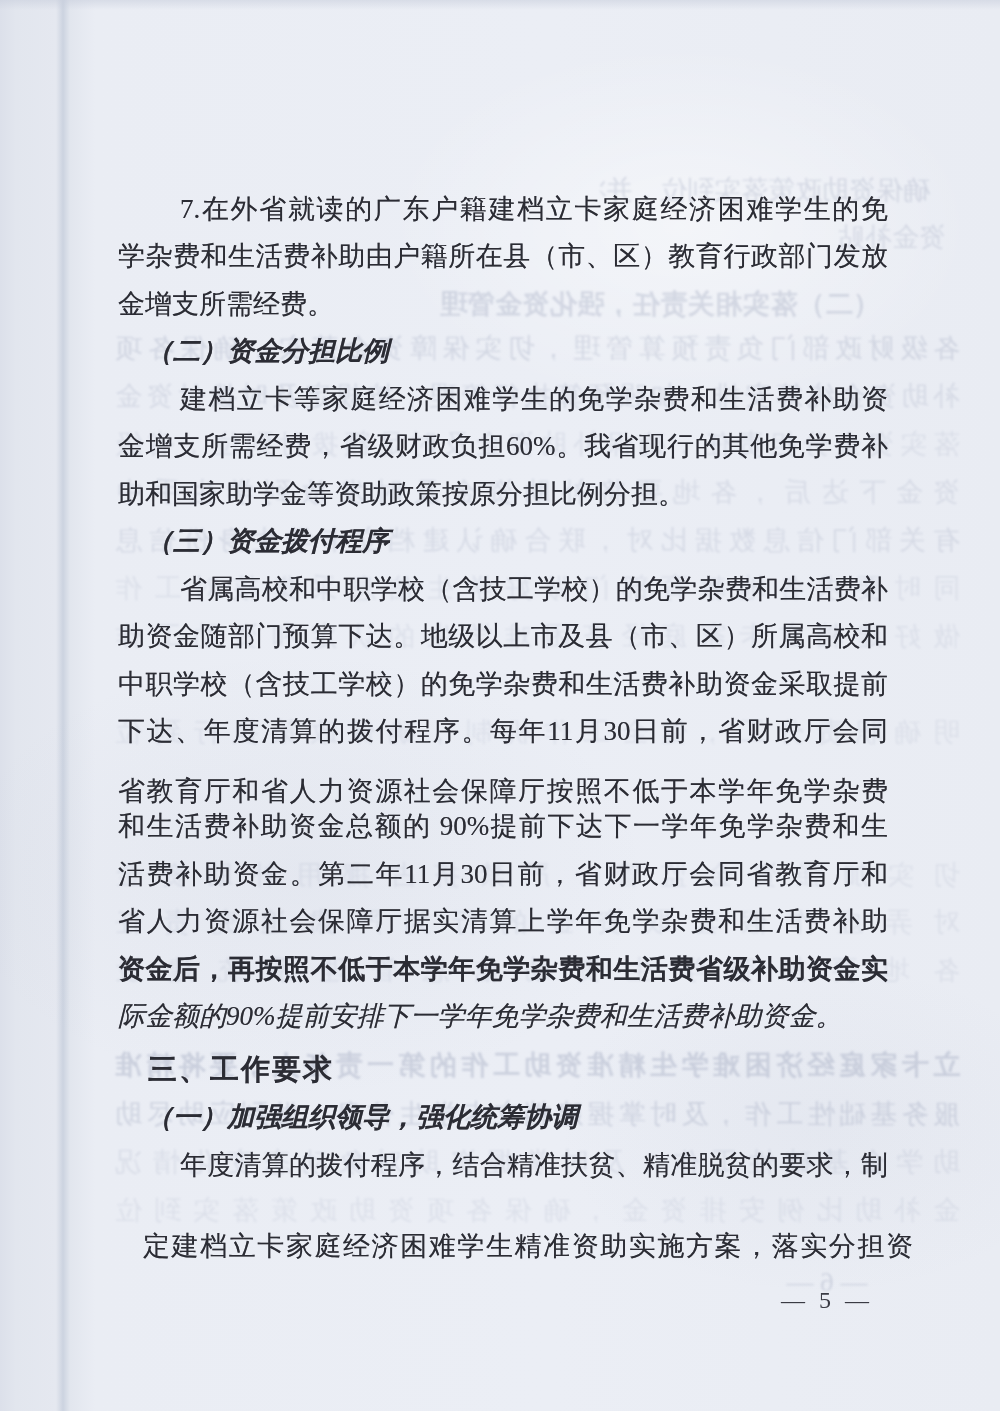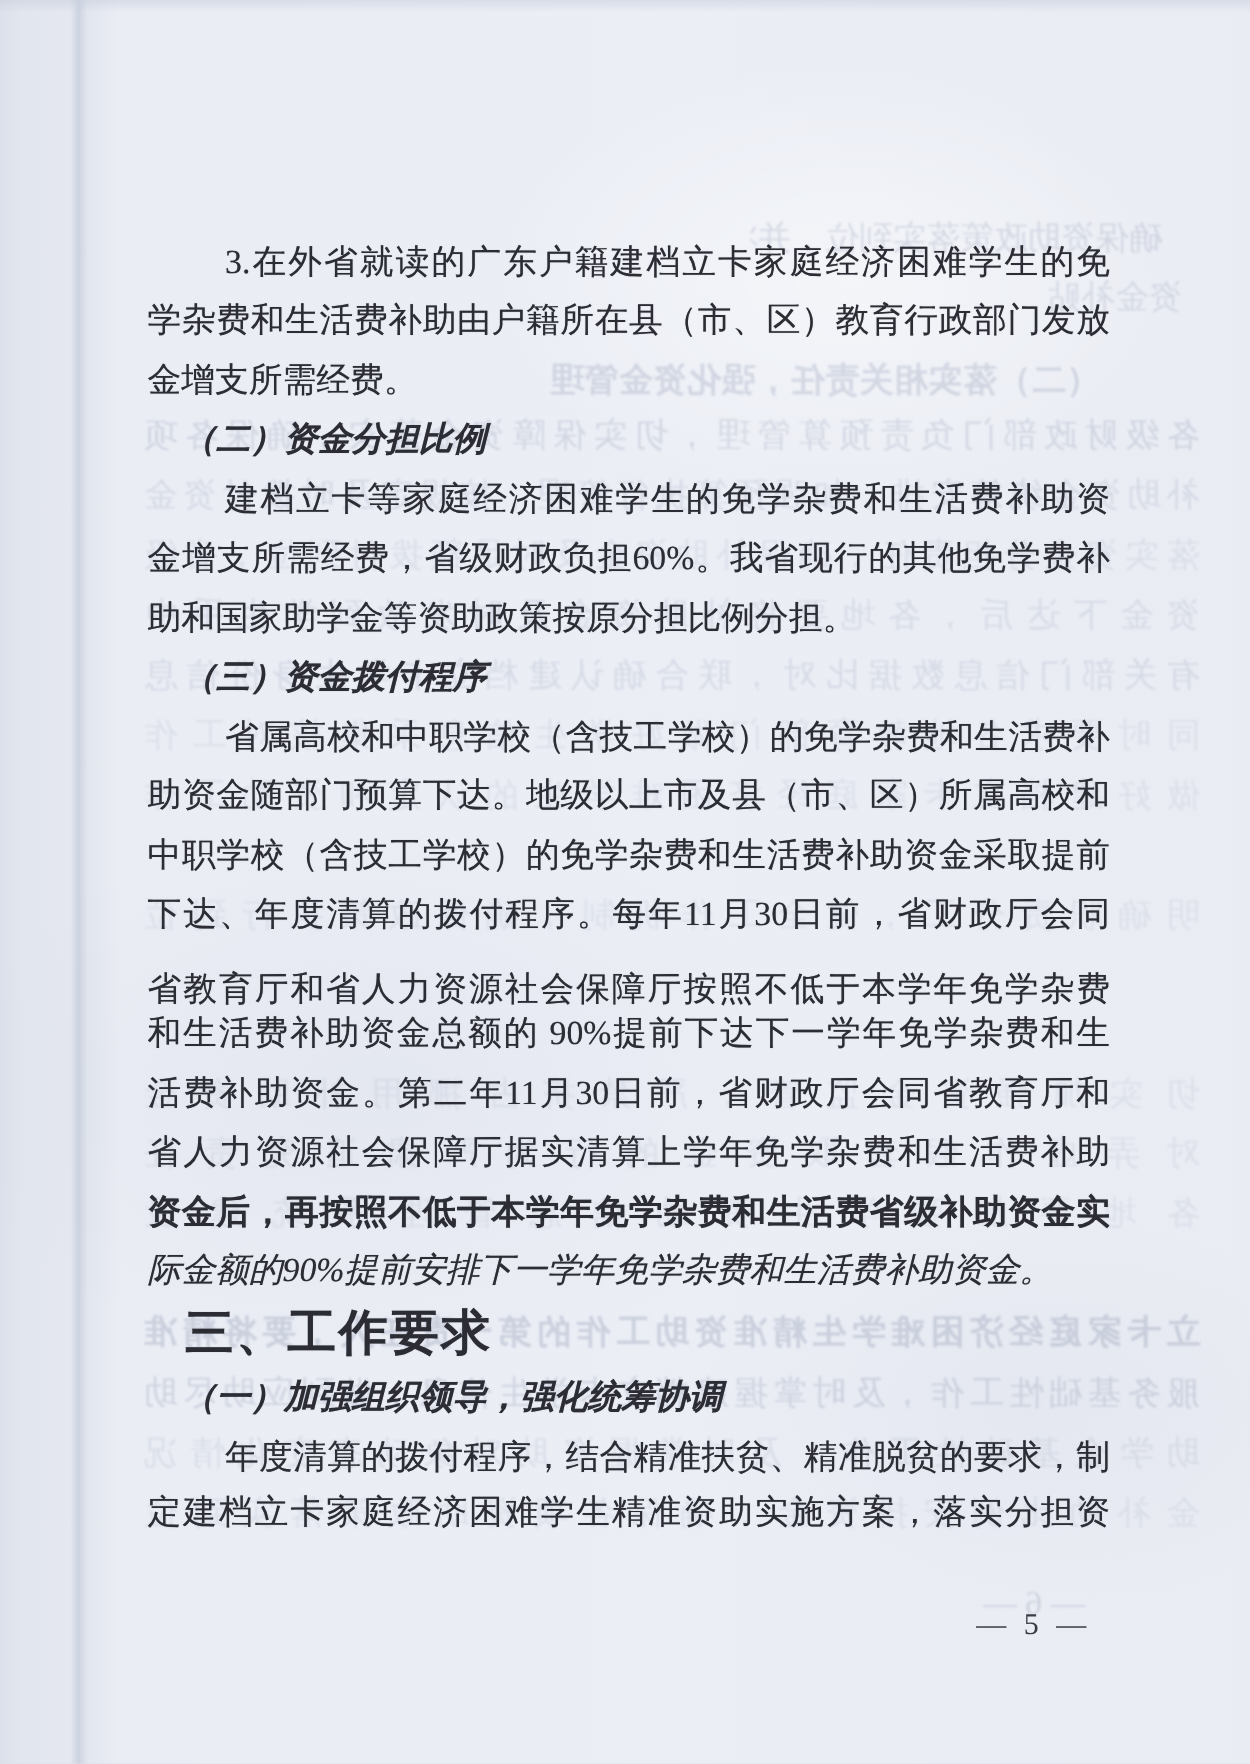--- a/index.html
+++ b/index.html
@@ -25,22 +25,22 @@
   .ln{
     position:absolute;left:118px;width:770px;height:47px;line-height:47px;
     font-size:27px;
     text-align:justify;text-justify:inter-character;text-align-last:justify;
     white-space:nowrap;
     text-shadow:0 0 .6px rgba(43,44,52,.55);
   }
   .l{text-align-last:left;}
   .ind{padding-left:62px;width:708px;}
   .h{font-weight:700;text-align-last:left;padding-left:28px;width:742px;font-style:italic;}
-  .hs{font-family:Liberation Mono, monospace;font-weight:700;
-      font-size:39px;letter-spacing:2px;text-align-last:left;padding-left:30px;width:740px;}
+  .hs{font-family:Liberation Sans, sans-serif;font-weight:700;
+      font-size:29px;letter-spacing:2px;text-align-last:left;padding-left:30px;width:740px;}
   .pageno{
     position:absolute;left:762px;top:1283px;width:130px;height:34px;line-height:34px;
     font-size:24px;letter-spacing:4px;text-align:center;color:#3a3b44;
   }
   
   .bl{
     position:absolute;height:44px;line-height:44px;font-size:27px;
     color:#6f7a9b;transform:scaleX(-1);filter:blur(1px);
     white-space:nowrap;overflow:hidden;
     text-align:justify;text-justify:inter-character;text-align-last:justify;
@@ -68,38 +68,38 @@
     <div class="bl" style="top:900px;left:115px;width:845px;opacity:.11;">对弄虚作假套取资金的行为严肃追究责任</div>
     <div class="bl" style="top:948px;left:115px;width:845px;opacity:.11;">各地要加强学生资助信息管理系统建设</div>
     <div class="bl b" style="top:1043px;left:115px;width:845px;opacity:.25;">立卡家庭经济困难学生精准资助工作的第一责任人，要将精准</div>
     <div class="bl" style="top:1092px;left:115px;width:845px;opacity:.22;">服务基础性工作，及时掌握建档立卡学生信息，做到应助尽助</div>
     <div class="bl" style="top:1140px;left:115px;width:845px;opacity:.13;">助学金基础性工作，及时掌握资助对象动态变化情况</div>
     <div class="bl" style="top:1188px;left:115px;width:845px;opacity:.11;">金补助比例安排资金，确保各项资助政策落实到位</div>
     <div class="bl" style="top:1260px;left:762px;width:130px;opacity:.22;text-align-last:center;">— 6 —</div>
   </div>
 
   <div>
-    <div class="ln ind" style="top:186px;">3.在外省就读的广东户籍建档立卡家庭经济困难学生的免</div>
+    <div class="ln ind" style="top:186px;">7.在外省就读的广东户籍建档立卡家庭经济困难学生的免</div>
     <div class="ln" style="top:233px;">学杂费和生活费补助由户籍所在县（市、区）教育行政部门发放</div>
     <div class="ln l" style="top:281px;">金增支所需经费。</div>
     <div class="ln h" style="top:328px;">（二）资金分担比例</div>
     <div class="ln ind" style="top:376px;">建档立卡等家庭经济困难学生的免学杂费和生活费补助资</div>
     <div class="ln" style="top:423px;">金增支所需经费，省级财政负担60%。我省现行的其他免学费补</div>
     <div class="ln l" style="top:471px;">助和国家助学金等资助政策按原分担比例分担。</div>
     <div class="ln h" style="top:518px;">（三）资金拨付程序</div>
     <div class="ln ind" style="top:566px;">省属高校和中职学校（含技工学校）的免学杂费和生活费补</div>
     <div class="ln" style="top:613px;">助资金随部门预算下达。地级以上市及县（市、区）所属高校和</div>
     <div class="ln" style="top:661px;">中职学校（含技工学校）的免学杂费和生活费补助资金采取提前</div>
     <div class="ln" style="top:708px;">下达、年度清算的拨付程序。每年11月30日前，省财政厅会同</div>
     <div class="ln" style="top:756px;margin-top:12px;">省教育厅和省人力资源社会保障厅按照不低于本学年免学杂费</div>
     <div class="ln" style="top:803px;">和生活费补助资金总额的 90%提前下达下一学年免学杂费和生</div>
     <div class="ln" style="top:851px;">活费补助资金。第二年11月30日前，省财政厅会同省教育厅和</div>
     <div class="ln" style="top:898px;">省人力资源社会保障厅据实清算上学年免学杂费和生活费补助</div>
     <div class="ln" style="top:946px;font-weight:bold;">资金后，再按照不低于本学年免学杂费和生活费省级补助资金实</div>
     <div class="ln l" style="top:993px;font-style:italic;">际金额的90%提前安排下一学年免学杂费和生活费补助资金。</div>
     <div class="ln hs" style="top:1046px;">三、工作要求</div>
     <div class="ln h" style="top:1094px;">（一）加强组织领导，强化统筹协调</div>
     <div class="ln ind" style="top:1142px;">年度清算的拨付程序，结合精准扶贫、精准脱贫的要求，制</div>
-    <div class="ln" style="top:1186px;">定建档立卡家庭经济困难学生精准资助实施方案，落实分担资</div>
+    <div class="ln" style="top:1223px;margin-left:25px;">定建档立卡家庭经济困难学生精准资助实施方案，落实分担资</div>
   </div>
 
   <div class="pageno">— 5 —</div>
 </div>
 
 </body></html>

